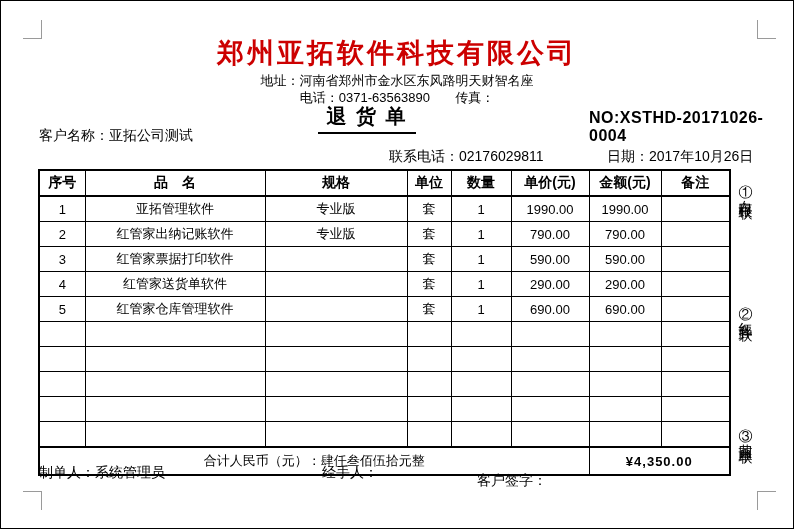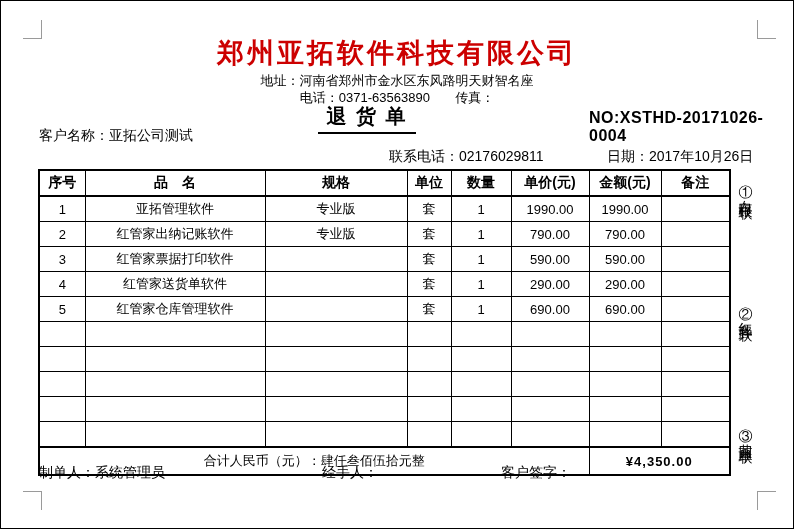--- a/index.html
+++ b/index.html
@@ -46,21 +46,21 @@
     font-size:13px; overflow:hidden; white-space:nowrap;
   }
   table.items thead th { font-size:14px; font-weight:bold; border-bottom:2px solid #000; height:24px;margin-top:36px; }
   tr.total-row td { border-top:2px solid #000; height:26px; }
   td.total-label { text-align:left; padding-left:5px; font-size:14px; }
   td.total-amount { font-weight:bold; font-size:15px; letter-spacing:1px; }
 
   .sign-row { position:absolute; left:0; top:463px; width:794px; height:20px; font-size:14px; }
   .sign-maker   { position:absolute; left:38px; }
   .sign-handler { position:absolute; left:281px;margin-left:40px; }
-  .sign-customer{ position:absolute; left:500px; }
+  .sign-customer{ position:absolute; left:476px;margin-top:8px; }
 
   .copies {
     position:absolute; left:733px; top:172px; height:268px; width:24px;
     display:flex; flex-direction:column; justify-content:space-between; align-items:center;
   }
   .copy {
     writing-mode:vertical-rl; text-orientation:upright;
     font-size:14px; letter-spacing:2px; line-height:1;
   }
 </style>

